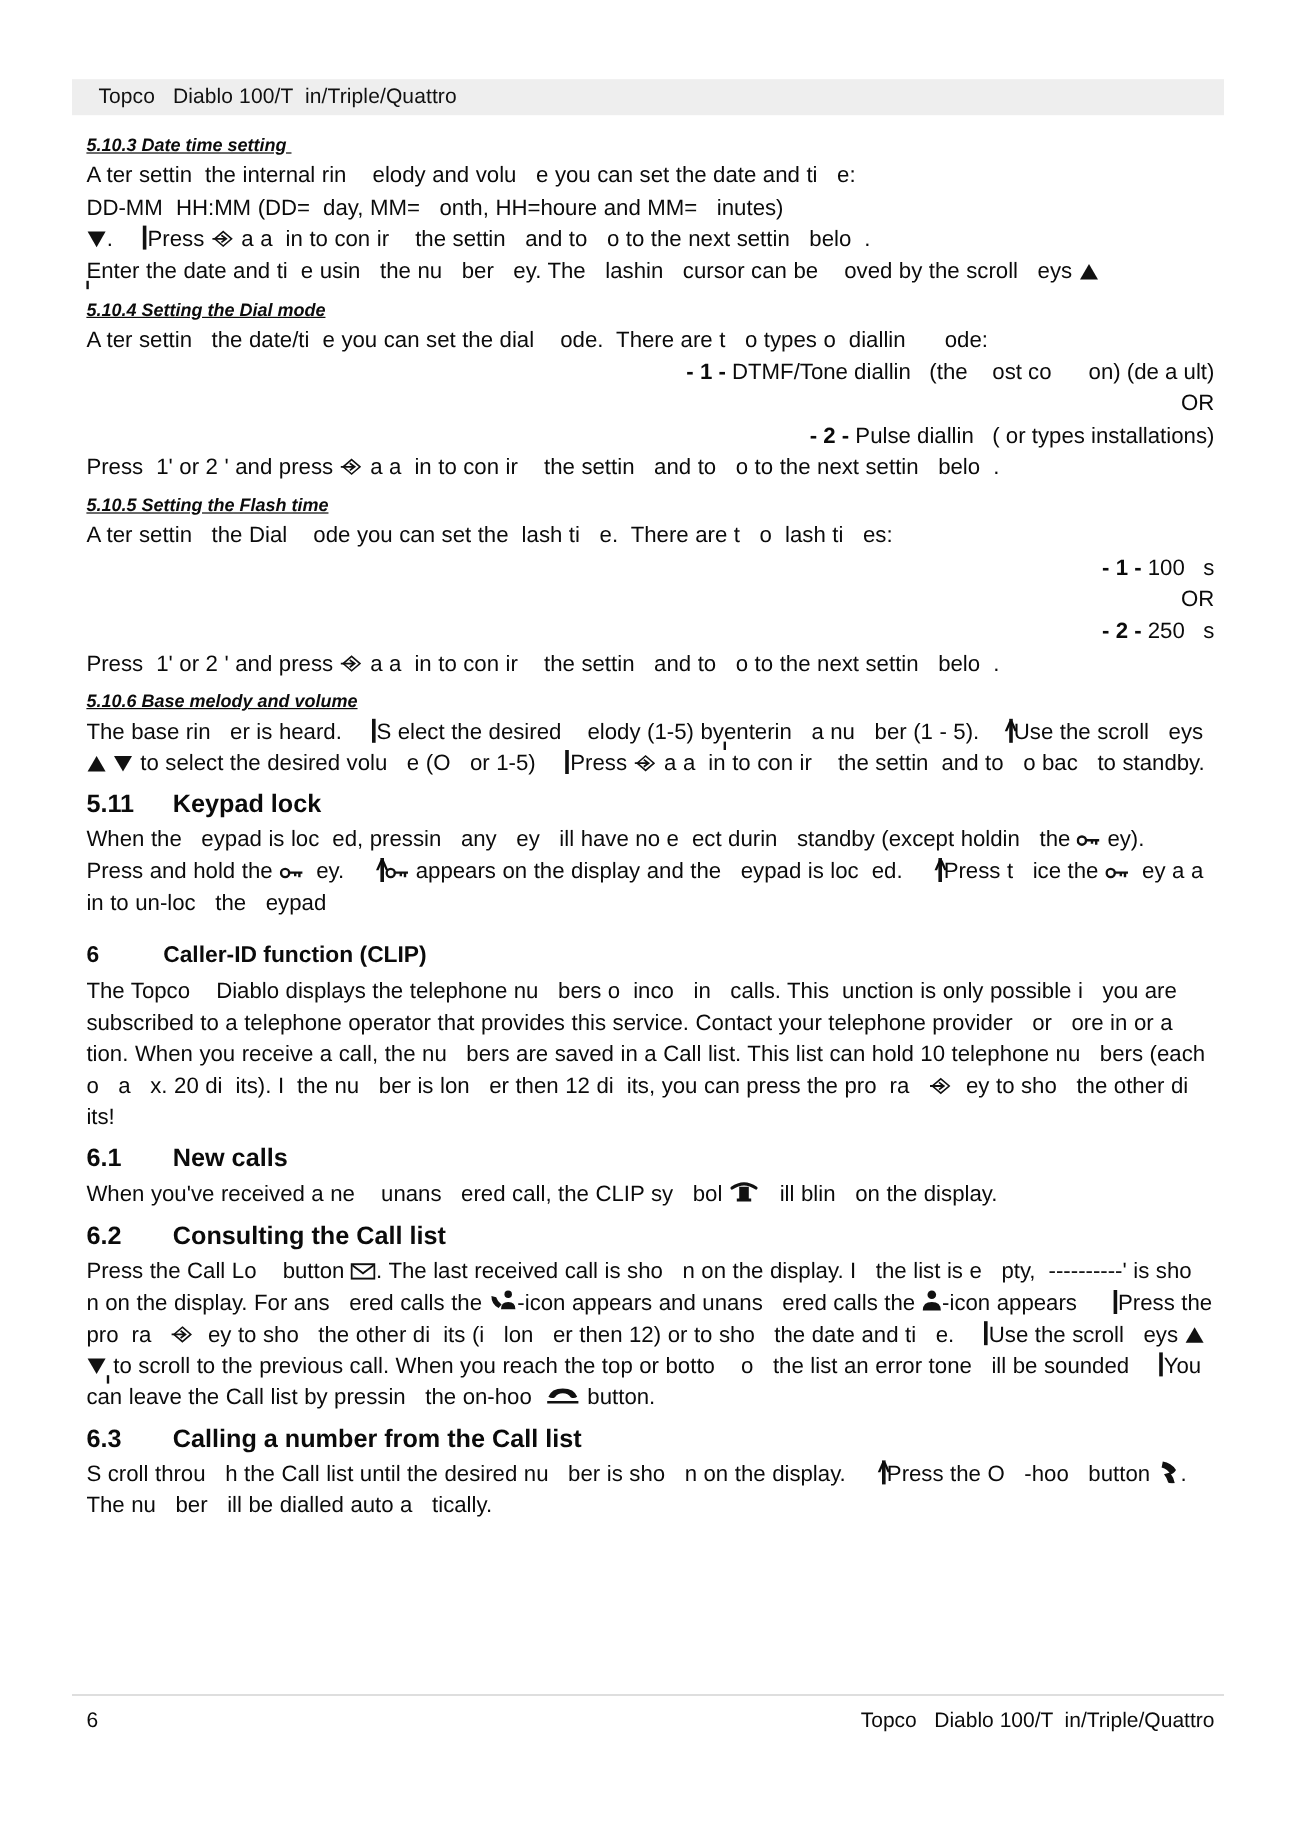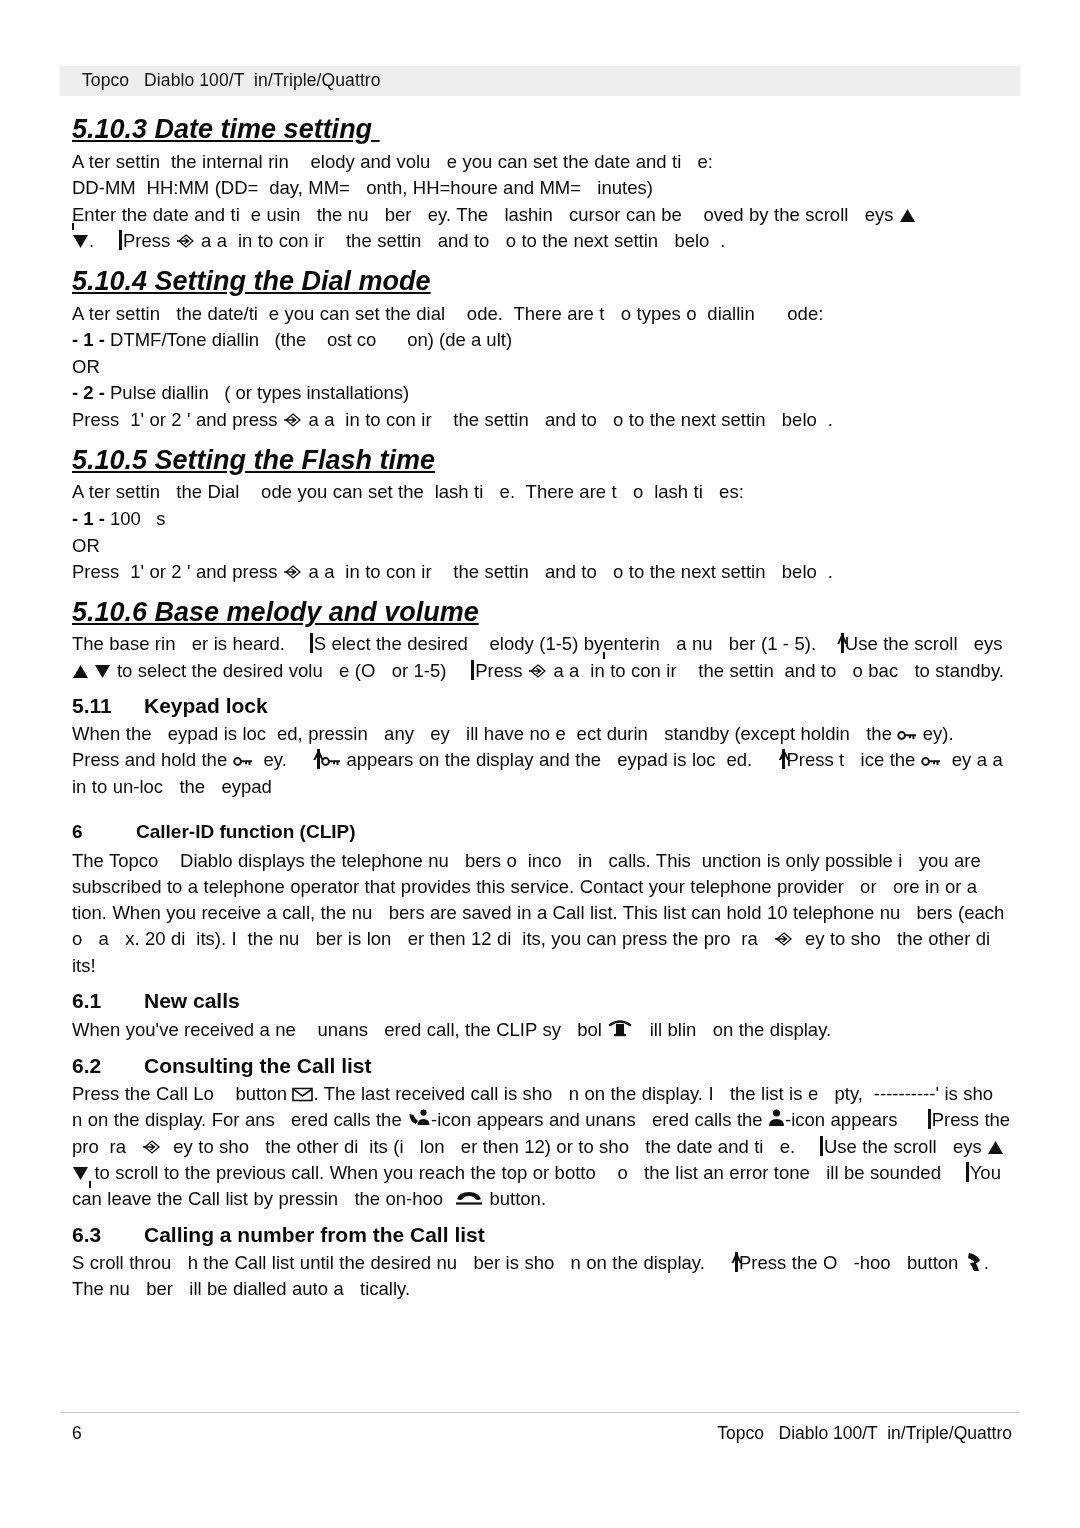--- a/index.html
+++ b/index.html
@@ -46,21 +46,21 @@
   
   .content {
     position: absolute;
     left: 72px;
     top: 112px;
     width: 940px;
   }
 
   
   h3.sub {
-    font-size: 27px;
+    font-size: 15px;
     font-weight: bold;
     font-style: italic;
     text-decoration: underline;
     margin: 0 0 2px 0;
     padding: 0;
     display: inline-block;
     line-height: 1.28;
     white-space: pre;
   }
   .subwrap { margin: 9px 0 0 0; }
@@ -94,20 +94,21 @@
     white-space: pre-wrap;
     word-spacing: 0.3px;
   }
   p.body.tight { line-height: 1.42; }
 
   .listline {
     font-size: 18.5px;
     line-height: 1.44;
     margin: 0;
     white-space: pre;
+    text-align: right;
   }
   .listline b { font-weight: bold; }
 
   
   .ic {
     display: inline-block;
     vertical-align: -2px;
     line-height: 0;
   }
   .ic svg { display: block; }
@@ -181,48 +182,49 @@
 
   <div class="header-band"></div>
   <div class="header-text">Topco   Diablo 100/T  in/Triple/Quattro</div>
 
   <div class="content">
 
     <div class="subwrap">
       <h3 class="sub">5.10.3 Date time setting </h3>
       <p class="body"><span>A ter settin  the internal rin    elody and volu   e you can set the date and ti   e:</span></p>
       <p class="body"><span>DD-MM  HH:MM (DD=  day, MM=   onth, HH=houre and MM=   inutes)</span></p>
+      <p class="body"><span class="ic"><svg width="17" height="15" viewBox="0 0 17 15">
+              <polygon points="1,1 16,1 8.5,14" fill="#111"></polygon>
+            </svg></span><span>.    </span><span class="pipe"></span><span>Press </span><span class="ic"><svg width="20" height="16" viewBox="0 0 20 16">
+              <polygon points="10,2 17,8 10,14 3,8" fill="none" stroke="#111" stroke-width="1.3"></polygon>
+              <path d="M1 8 H12 M8.5 5 L12.5 8 L8.5 11" stroke="#111" stroke-width="1.5" fill="none"></path>
+            </svg></span><span> a a  in to con ir    the settin   and to   o to the next settin   belo  .</span></p>
       <p class="body"><span class="tick"></span><span>Enter the date and ti  e usin   the nu   ber   ey. The   lashin   cursor can be    oved by the scroll   eys </span><span class="ic"><svg width="17" height="15" viewBox="0 0 17 15">
               <polygon points="8.5,1 16,14 1,14" fill="#111"></polygon>
             </svg></span></p>
-      <p class="body"><span class="ic"><svg width="17" height="15" viewBox="0 0 17 15">
-              <polygon points="1,1 16,1 8.5,14" fill="#111"></polygon>
-            </svg></span><span>.    </span><span class="pipe"></span><span>Press </span><span class="ic"><svg width="20" height="16" viewBox="0 0 20 16">
-              <polygon points="10,2 17,8 10,14 3,8" fill="none" stroke="#111" stroke-width="1.3"></polygon>
-              <path d="M1 8 H12 M8.5 5 L12.5 8 L8.5 11" stroke="#111" stroke-width="1.5" fill="none"></path>
-            </svg></span><span> a a  in to con ir    the settin   and to   o to the next settin   belo  .</span></p>
     </div>
 
     <div class="subwrap">
       <h3 class="sub">5.10.4 Setting the Dial mode</h3>
       <p class="body"><span>A ter settin   the date/ti  e you can set the dial    ode.  There are t   o types o  diallin      ode:</span></p>
       <div class="listline"><b>- 1 - </b><span>DTMF/Tone diallin   (the    ost co      on) (de a ult)</span></div>
       <div class="listline">OR</div>
       <div class="listline"><b>- 2 - </b><span>Pulse diallin   ( or types installations)</span></div>
       <p class="body"><span>Press  1' or 2 ' and press </span><span class="ic"><svg width="20" height="16" viewBox="0 0 20 16">
               <polygon points="10,2 17,8 10,14 3,8" fill="none" stroke="#111" stroke-width="1.3"></polygon>
               <path d="M1 8 H12 M8.5 5 L12.5 8 L8.5 11" stroke="#111" stroke-width="1.5" fill="none"></path>
             </svg></span><span> a a  in to con ir    the settin   and to   o to the next settin   belo  .</span></p>
     </div>
 
     <div class="subwrap">
       <h3 class="sub">5.10.5 Setting the Flash time</h3>
       <p class="body"><span>A ter settin   the Dial    ode you can set the  lash ti   e.  There are t   o  lash ti   es:</span></p>
       <div class="listline"><b>- 1 - </b><span>100   s</span></div>
       <div class="listline">OR</div>
+      <div class="listline"><b>- 2 - </b><span>250   s</span></div>
       <p class="body"><span>Press  1' or 2 ' and press </span><span class="ic"><svg width="20" height="16" viewBox="0 0 20 16">
               <polygon points="10,2 17,8 10,14 3,8" fill="none" stroke="#111" stroke-width="1.3"></polygon>
               <path d="M1 8 H12 M8.5 5 L12.5 8 L8.5 11" stroke="#111" stroke-width="1.5" fill="none"></path>
             </svg></span><span> a a  in to con ir    the settin   and to   o to the next settin   belo  .</span></p>
     </div>
 
     <div class="subwrap">
       <h3 class="sub">5.10.6 Base melody and volume</h3>
       <p class="body tight"><span>The base rin   er is heard.</span><span>    </span><span class="pipe"></span><span>S elect the desired    elody (1-5) by</span><span class="tick"></span><span>enterin   a nu   ber (1 - 5).</span><span>    </span><span class="caret"></span><span class="pipe"></span><span>Use the scroll   eys </span><span class="ic"><svg width="17" height="15" viewBox="0 0 17 15">
               <polygon points="8.5,1 16,14 1,14" fill="#111"></polygon>

